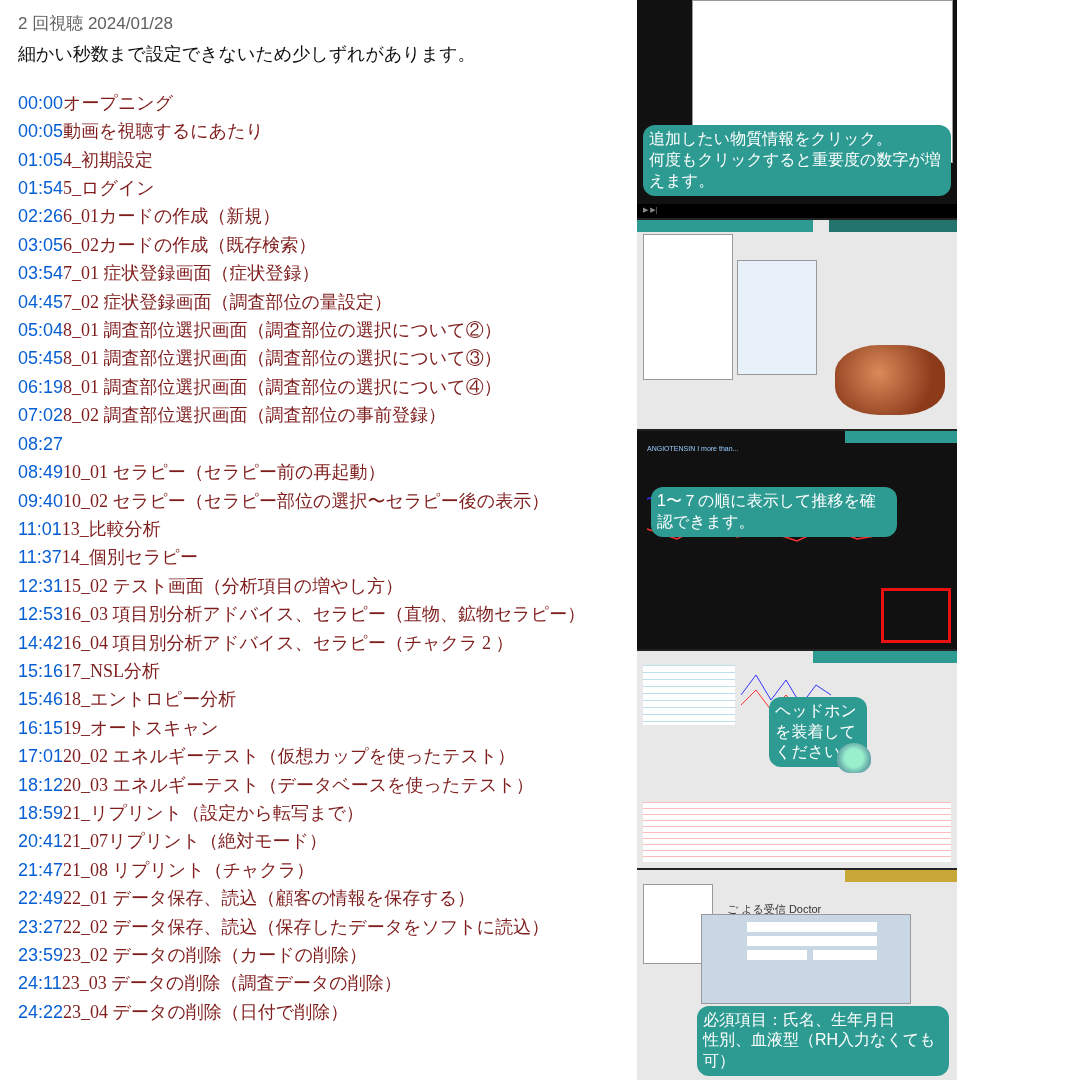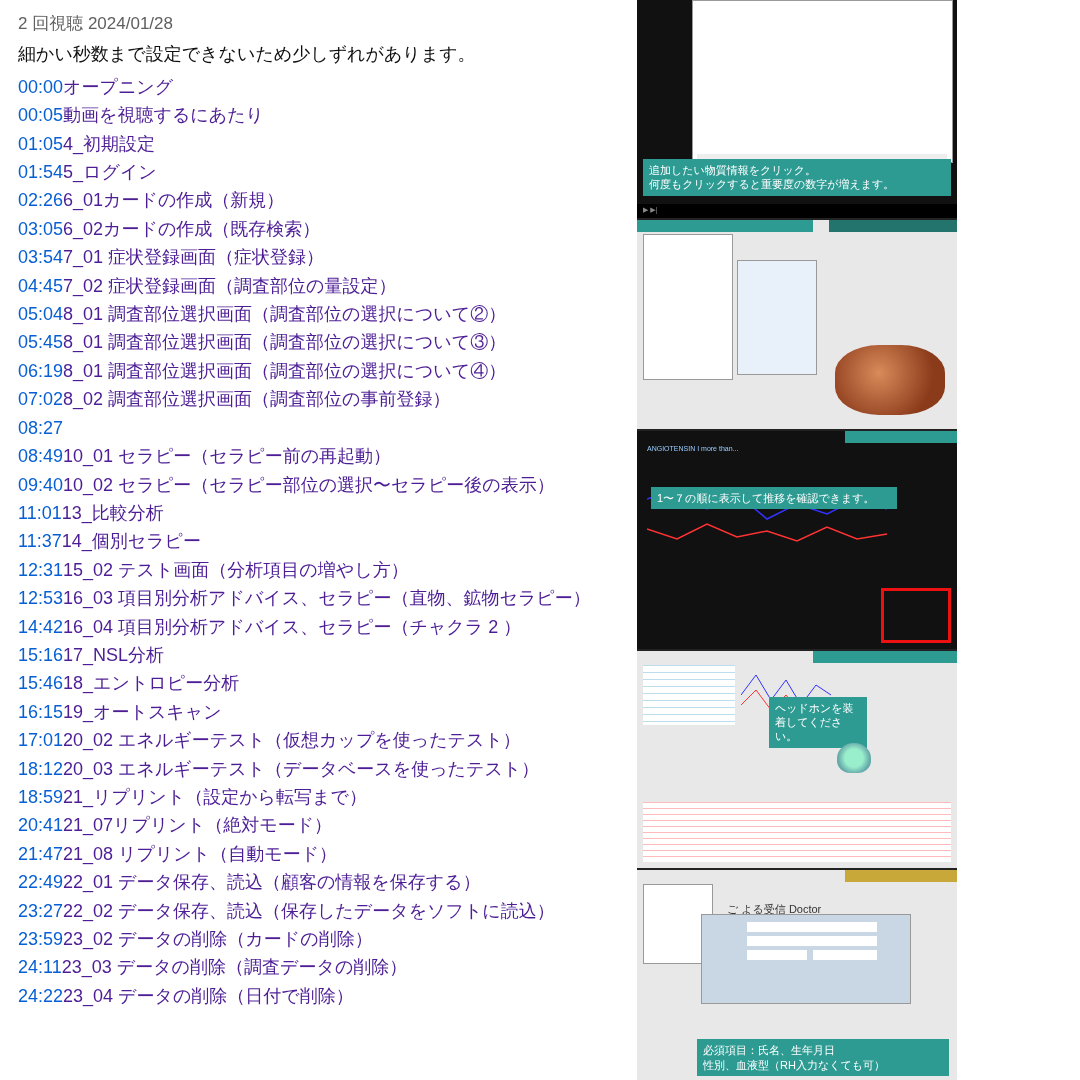--- a/index.html
+++ b/index.html
@@ -12,51 +12,52 @@
     display: flex;
   }
   .left {
     width: 637px;
     padding: 10px 18px;
     font-size: 18px;
     line-height: 28.4px;
     color: #0f0f0f;
   }
   .header-line { color: #606060; font-size: 17px; margin-bottom: 2px; }
-  .note { color: #0f0f0f; margin-bottom: 4px; }
+  .note { color: #0f0f0f; margin-bottom: 20px; }
   .chap { display: flex; }
   .ts {
     color: #065fd4;
     margin-right: 0;
     cursor: pointer;
     white-space: nowrap;
   }
-  .ttl { color: #4c1d95; }
+  .ttl { color: #7f1d1d; font-family: Liberation Serif, serif; }
 
   .right {
     width: 320px;
     background: #222;
     display: flex;
     flex-direction: column;
     gap: 2px;
   }
   .thumb {
     background: #e8e8e8;
     position: relative;
     overflow: hidden;
     flex: 1;
   }
   .thumb.dark { background: #111; }
   .caption {
     position: absolute;
     background: #2e9b93;
     color: #fff;
-    font-size: 11px;
+    font-size: 16px;
     padding: 4px 6px;
     line-height: 1.3;
+    border-radius: 12px;
   }
   
   .win {
     position: absolute;
     background: #fff;
     border: 1px solid #999;
   }
   .strip {
     position: absolute;
     background: #2e9b93;
@@ -180,21 +181,21 @@
       <div class="chap">
         <a class="ts">18:59</a>
         <span class="ttl">21_リプリント（設定から転写まで）</span>
       </div>
       <div class="chap">
         <a class="ts">20:41</a>
         <span class="ttl">21_07リプリント（絶対モード）</span>
       </div>
       <div class="chap">
         <a class="ts">21:47</a>
-        <span class="ttl">21_08 リプリント（自動モード）</span>
+        <span class="ttl">21_08 リプリント（チャクラ）</span>
       </div>
       <div class="chap">
         <a class="ts">22:49</a>
         <span class="ttl">22_01 データ保存、読込（顧客の情報を保存する）</span>
       </div>
       <div class="chap">
         <a class="ts">23:27</a>
         <span class="ttl">22_02 データ保存、読込（保存したデータをソフトに読込）</span>
       </div>
       <div class="chap">

